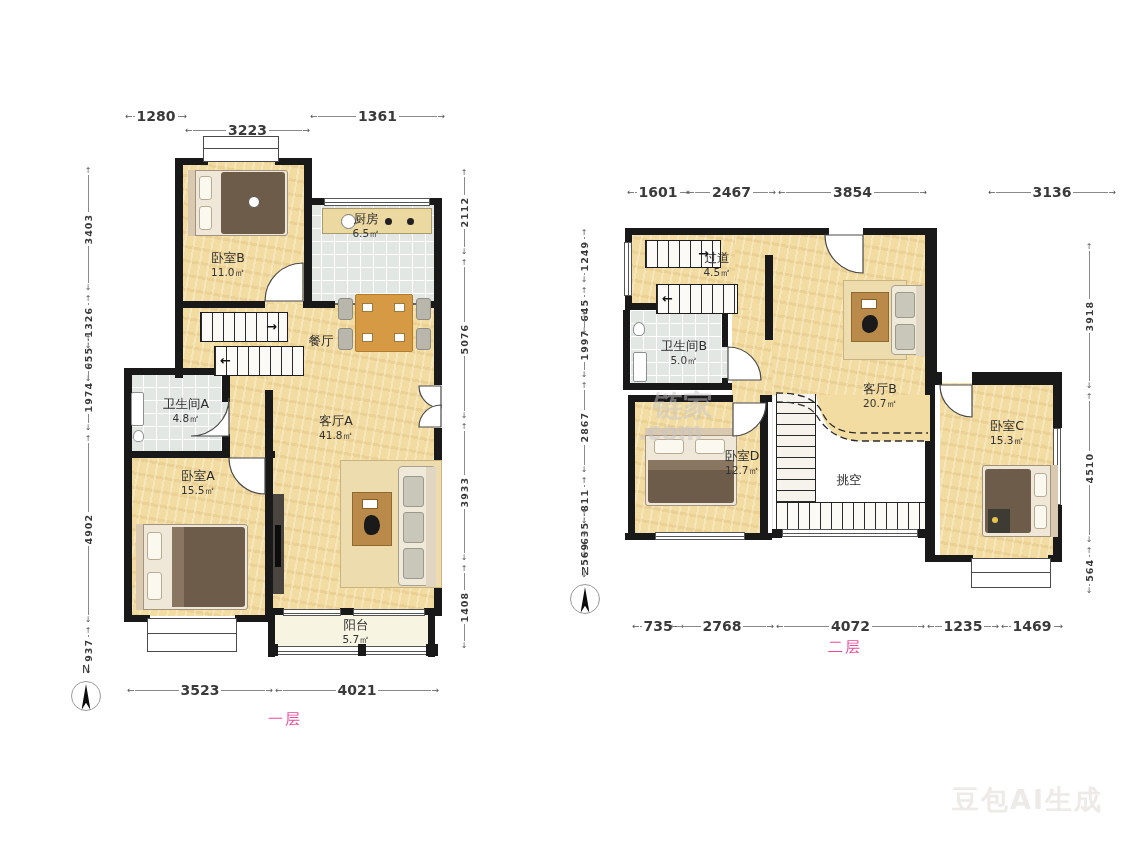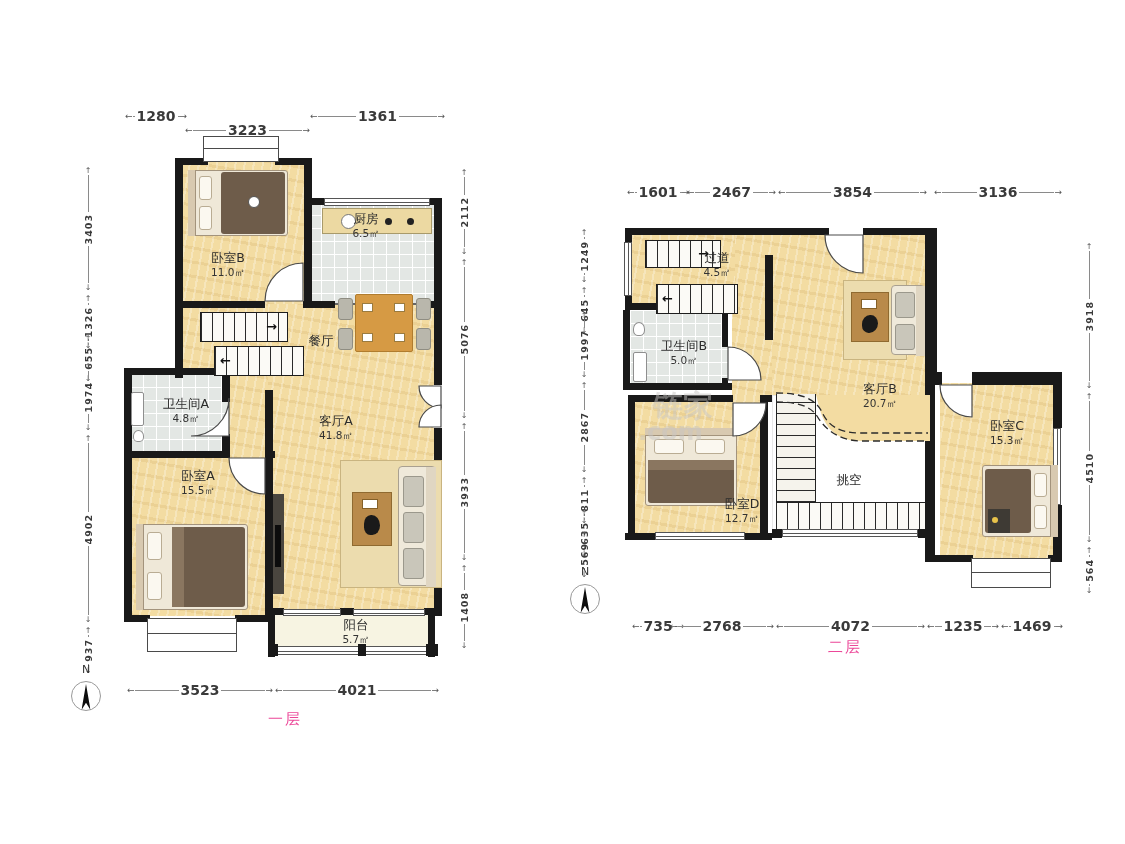--- a/index.html
+++ b/index.html
@@ -299,21 +299,21 @@
     <span class="area">5.0㎡</span>
   </div>
   <div class="rlabel" style="left:835px;top:381px;">
     <span>客厅B</span>
     <span class="area">20.7㎡</span>
   </div>
   <div class="rlabel" style="left:962px;top:418px;">
     <span>卧室C</span>
     <span class="area">15.3㎡</span>
   </div>
-  <div class="rlabel" style="left:697px;top:448px;margin-top:48px;">
+  <div class="rlabel" style="left:697px;top:448px;">
     <span>卧室D</span>
     <span class="area">12.7㎡</span>
   </div>
   <div class="rlabel" style="left:804px;top:472px;">
     <span>挑空</span>
   </div>
 
   <div class="dim-h" style="left:125px;top:110px;width:60px;">
       <i class="ln"></i>
       <b class="val">1280</b>
@@ -398,21 +398,21 @@
   <div class="dim-h" style="left:687px;top:186px;width:89px;">
       <i class="ln"></i>
       <b class="val">2467</b>
       <i class="ln"></i>
     </div>
   <div class="dim-h" style="left:778px;top:186px;width:149px;">
       <i class="ln"></i>
       <b class="val">3854</b>
       <i class="ln"></i>
     </div>
-  <div class="dim-h" style="left:934px;top:186px;width:128px;">
+  <div class="dim-h" style="left:988px;top:186px;width:128px;">
       <i class="ln"></i>
       <b class="val">3136</b>
       <i class="ln"></i>
     </div>
   <div class="dim-v" style="left:578px;top:228px;height:56px;">
       <i class="ln"></i>
       <b class="val">1249</b>
       <i class="ln"></i>
     </div>
   <div class="dim-v" style="left:578px;top:286px;height:23px;">
@@ -493,14 +493,15 @@
   <div class="compass" style="left:71px;top:681px;">
     <div class="needle"></div>
   </div>
   <span class="nlabel" style="left:570px;top:565px;">N</span>
   <div class="compass" style="left:570px;top:584px;">
     <div class="needle"></div>
   </div>
 
   <span class="wm" style="left:653px;top:386px;font-size:30px;">链家</span>
   <span class="wm" style="left:638px;top:418px;font-size:24px;">.com</span>
+  <span class="wm-gen" style="left:952px;top:782px;">豆包AI生成</span>
 
 </div>
 
 </body></html>

